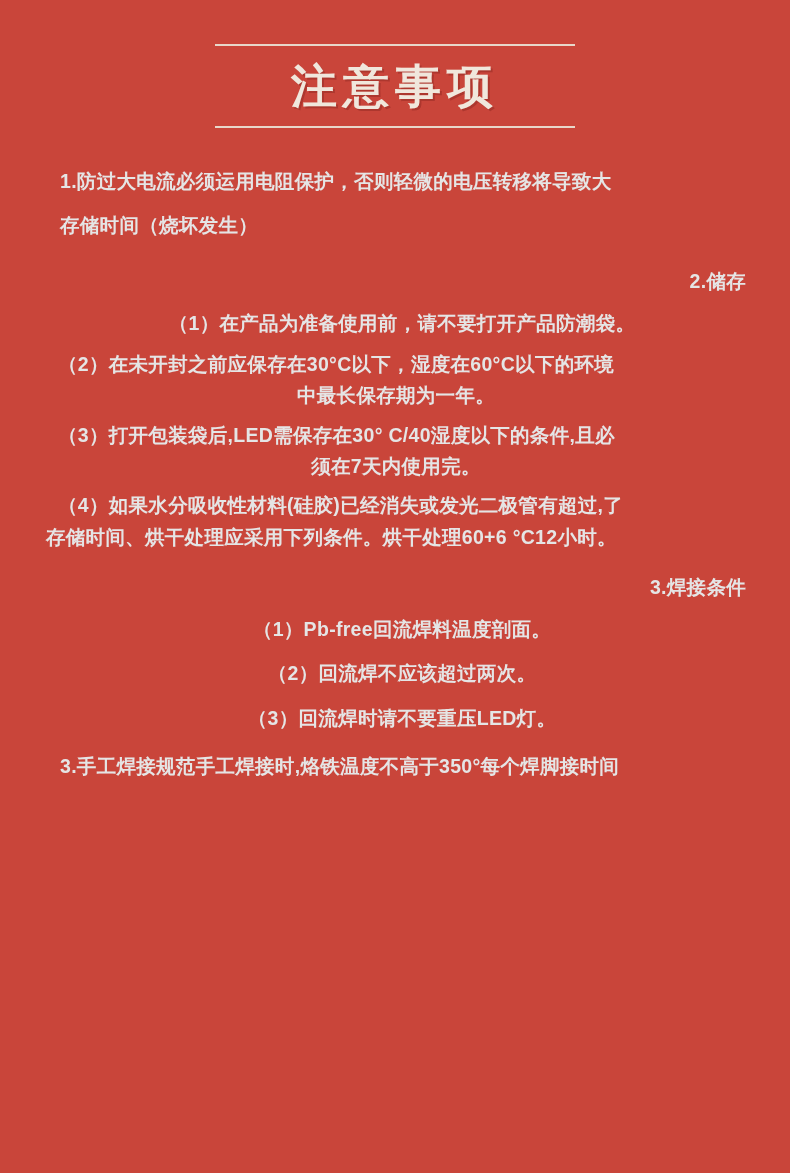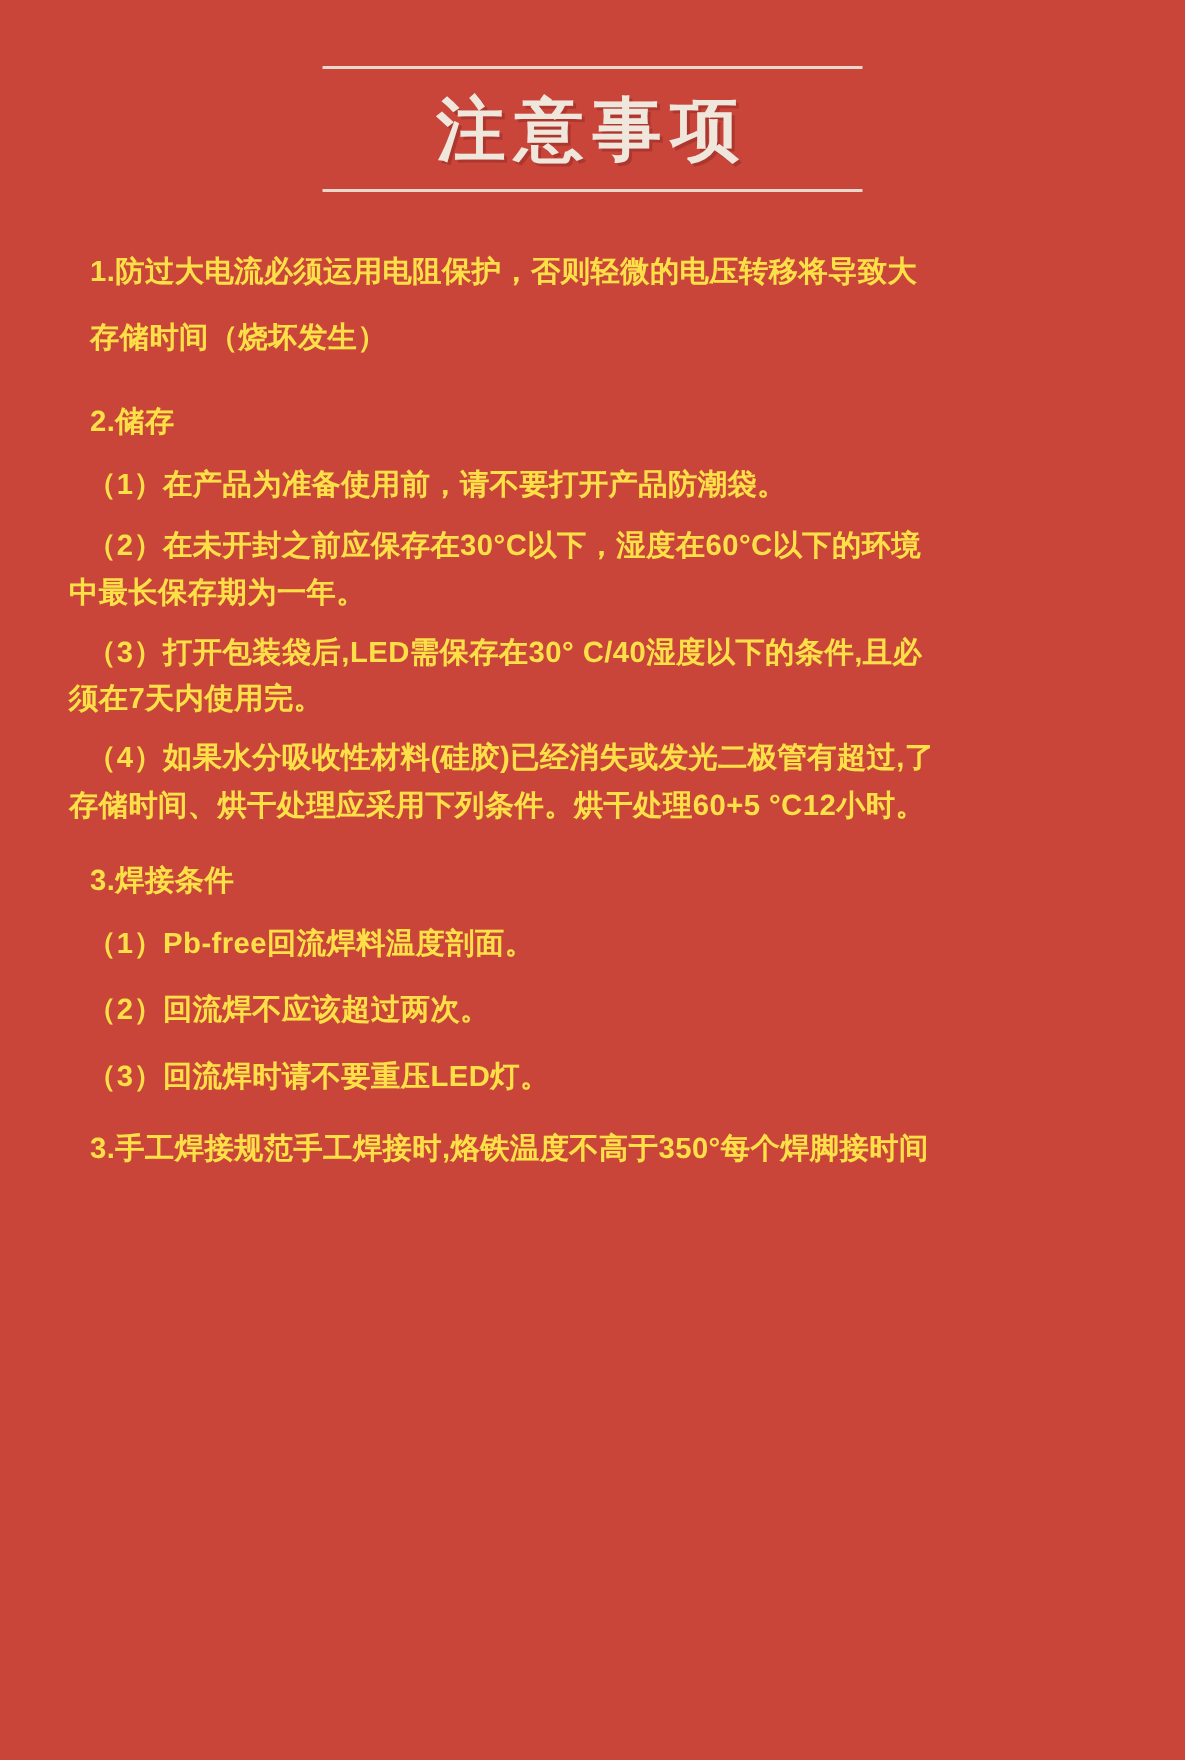--- a/index.html
+++ b/index.html
@@ -46,43 +46,44 @@
 
   
   .content {
     padding: 34px 44px 0 46px;
     box-sizing: border-box;
   }
   .para {
     font-size: 19.5px;
     font-weight: 700;
     line-height: 1.55;
-    color: #fde047;
+    color: #e5e5e5;
     margin: 0 0 6px 0;
     letter-spacing: .3px;
   }
   .para.loose {
     line-height: 1.95;
   }
   .para.tight {
     line-height: 1.3;
   }
   .indent {
     text-indent: 0;
     padding-left: 14px;
   }
   .indent2 {
     padding-left: 12px;
   }
   .heading {
     padding-left: 14px;
     margin-top: 22px;
     margin-bottom: 12px;
+    text-align: right;
   }
-  .gap-sm { margin-bottom: 14px; }
+  .gap-sm { margin-bottom: 14px; text-align: center; }
   .gap-md { margin-bottom: 22px; }
   .gap-lg { margin-bottom: 30px; }
 </style>
 </head>
 <body>
 
 <div class="page">
 
   <div class="title-block">
     <div class="title-rule"></div>
@@ -98,21 +99,21 @@
     <p class="para heading">2.储存</p>
     <p class="para indent2 gap-sm">（1）在产品为准备使用前，请不要打开产品防潮袋。</p>
 
     <p class="para tight indent2">（2）在未开封之前应保存在30°C以下，湿度在60°C以下的环境</p>
     <p class="para tight gap-sm">中最长保存期为一年。</p>
 
     <p class="para tight indent2">（3）打开包装袋后,LED需保存在30° C/40湿度以下的条件,且必</p>
     <p class="para tight gap-sm">须在7天内使用完。</p>
 
     <p class="para tight indent2">（4）如果水分吸收性材料(硅胶)已经消失或发光二极管有超过,了</p>
-    <p class="para tight gap-md">存储时间、烘干处理应采用下列条件。烘干处理60+5 °C12小时。</p>
+    <p class="para tight gap-md">存储时间、烘干处理应采用下列条件。烘干处理60+6 °C12小时。</p>
 
     <p class="para heading">3.焊接条件</p>
     <p class="para indent2 gap-sm">（1）Pb-free回流焊料温度剖面。</p>
     <p class="para indent2 gap-sm">（2）回流焊不应该超过两次。</p>
     <p class="para indent2 gap-sm">（3）回流焊时请不要重压LED灯。</p>
 
     <p class="para loose indent">3.手工焊接规范手工焊接时,烙铁温度不高于350°每个焊脚接时间</p>
 
   </div>
 </div>

